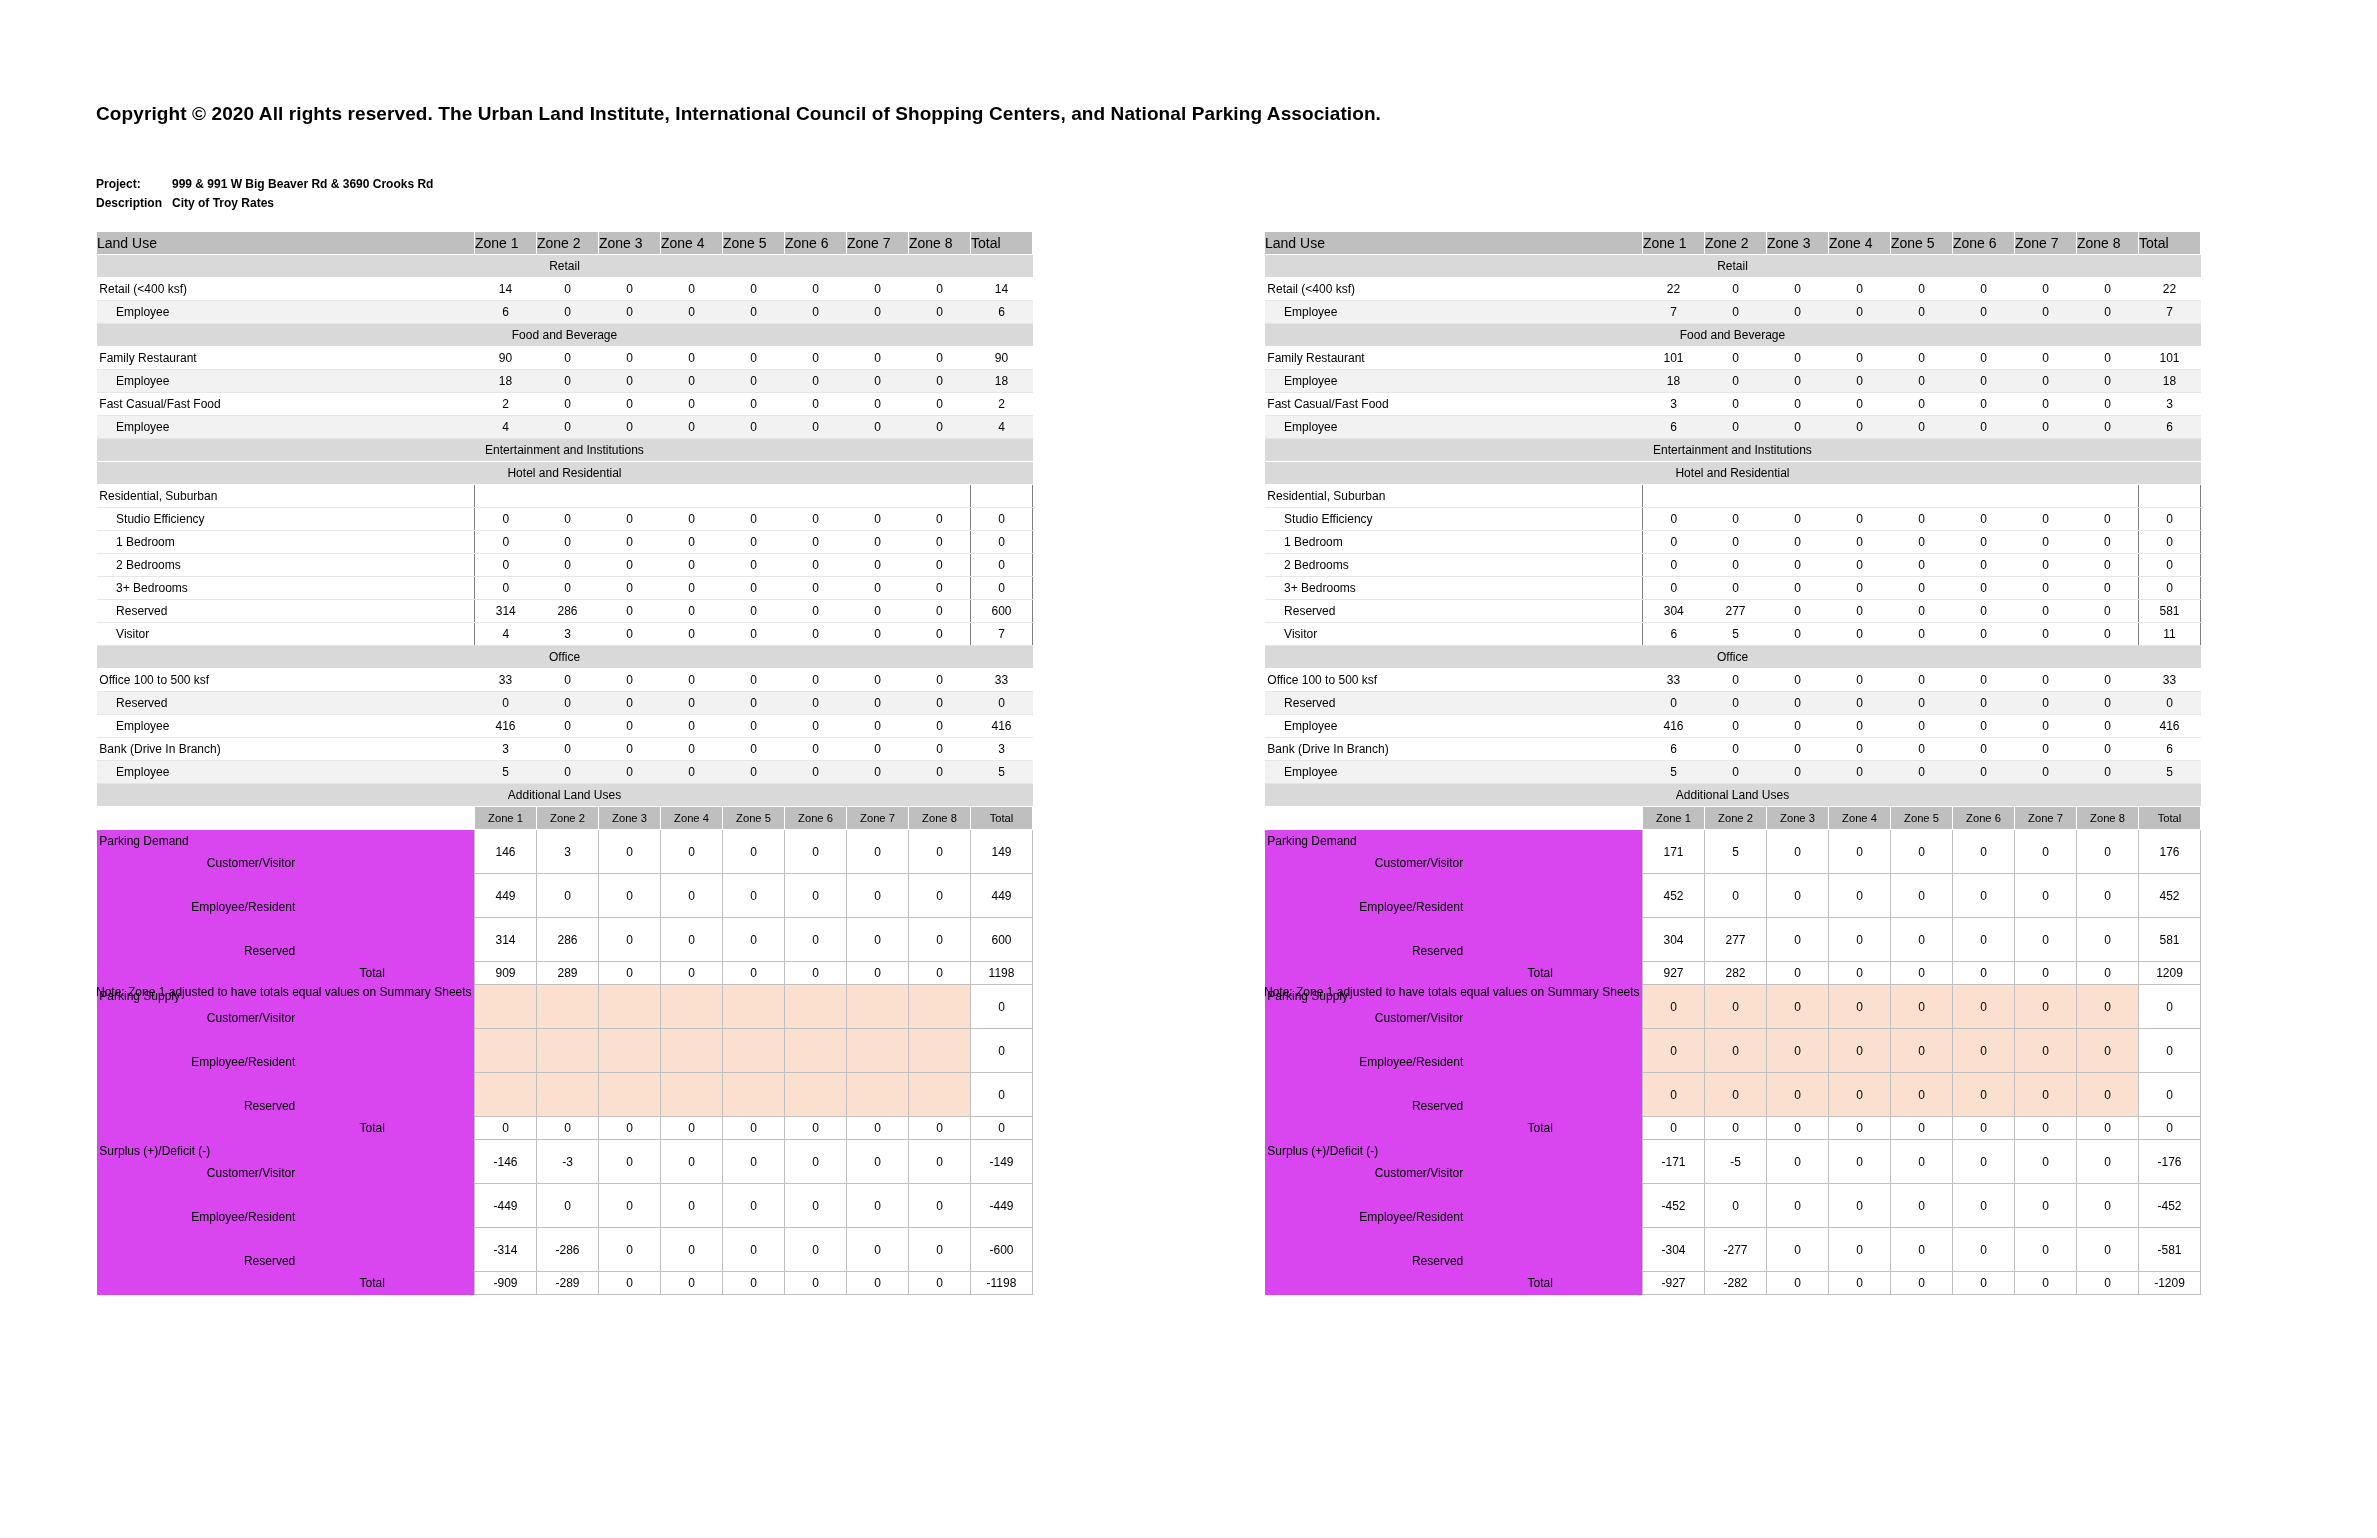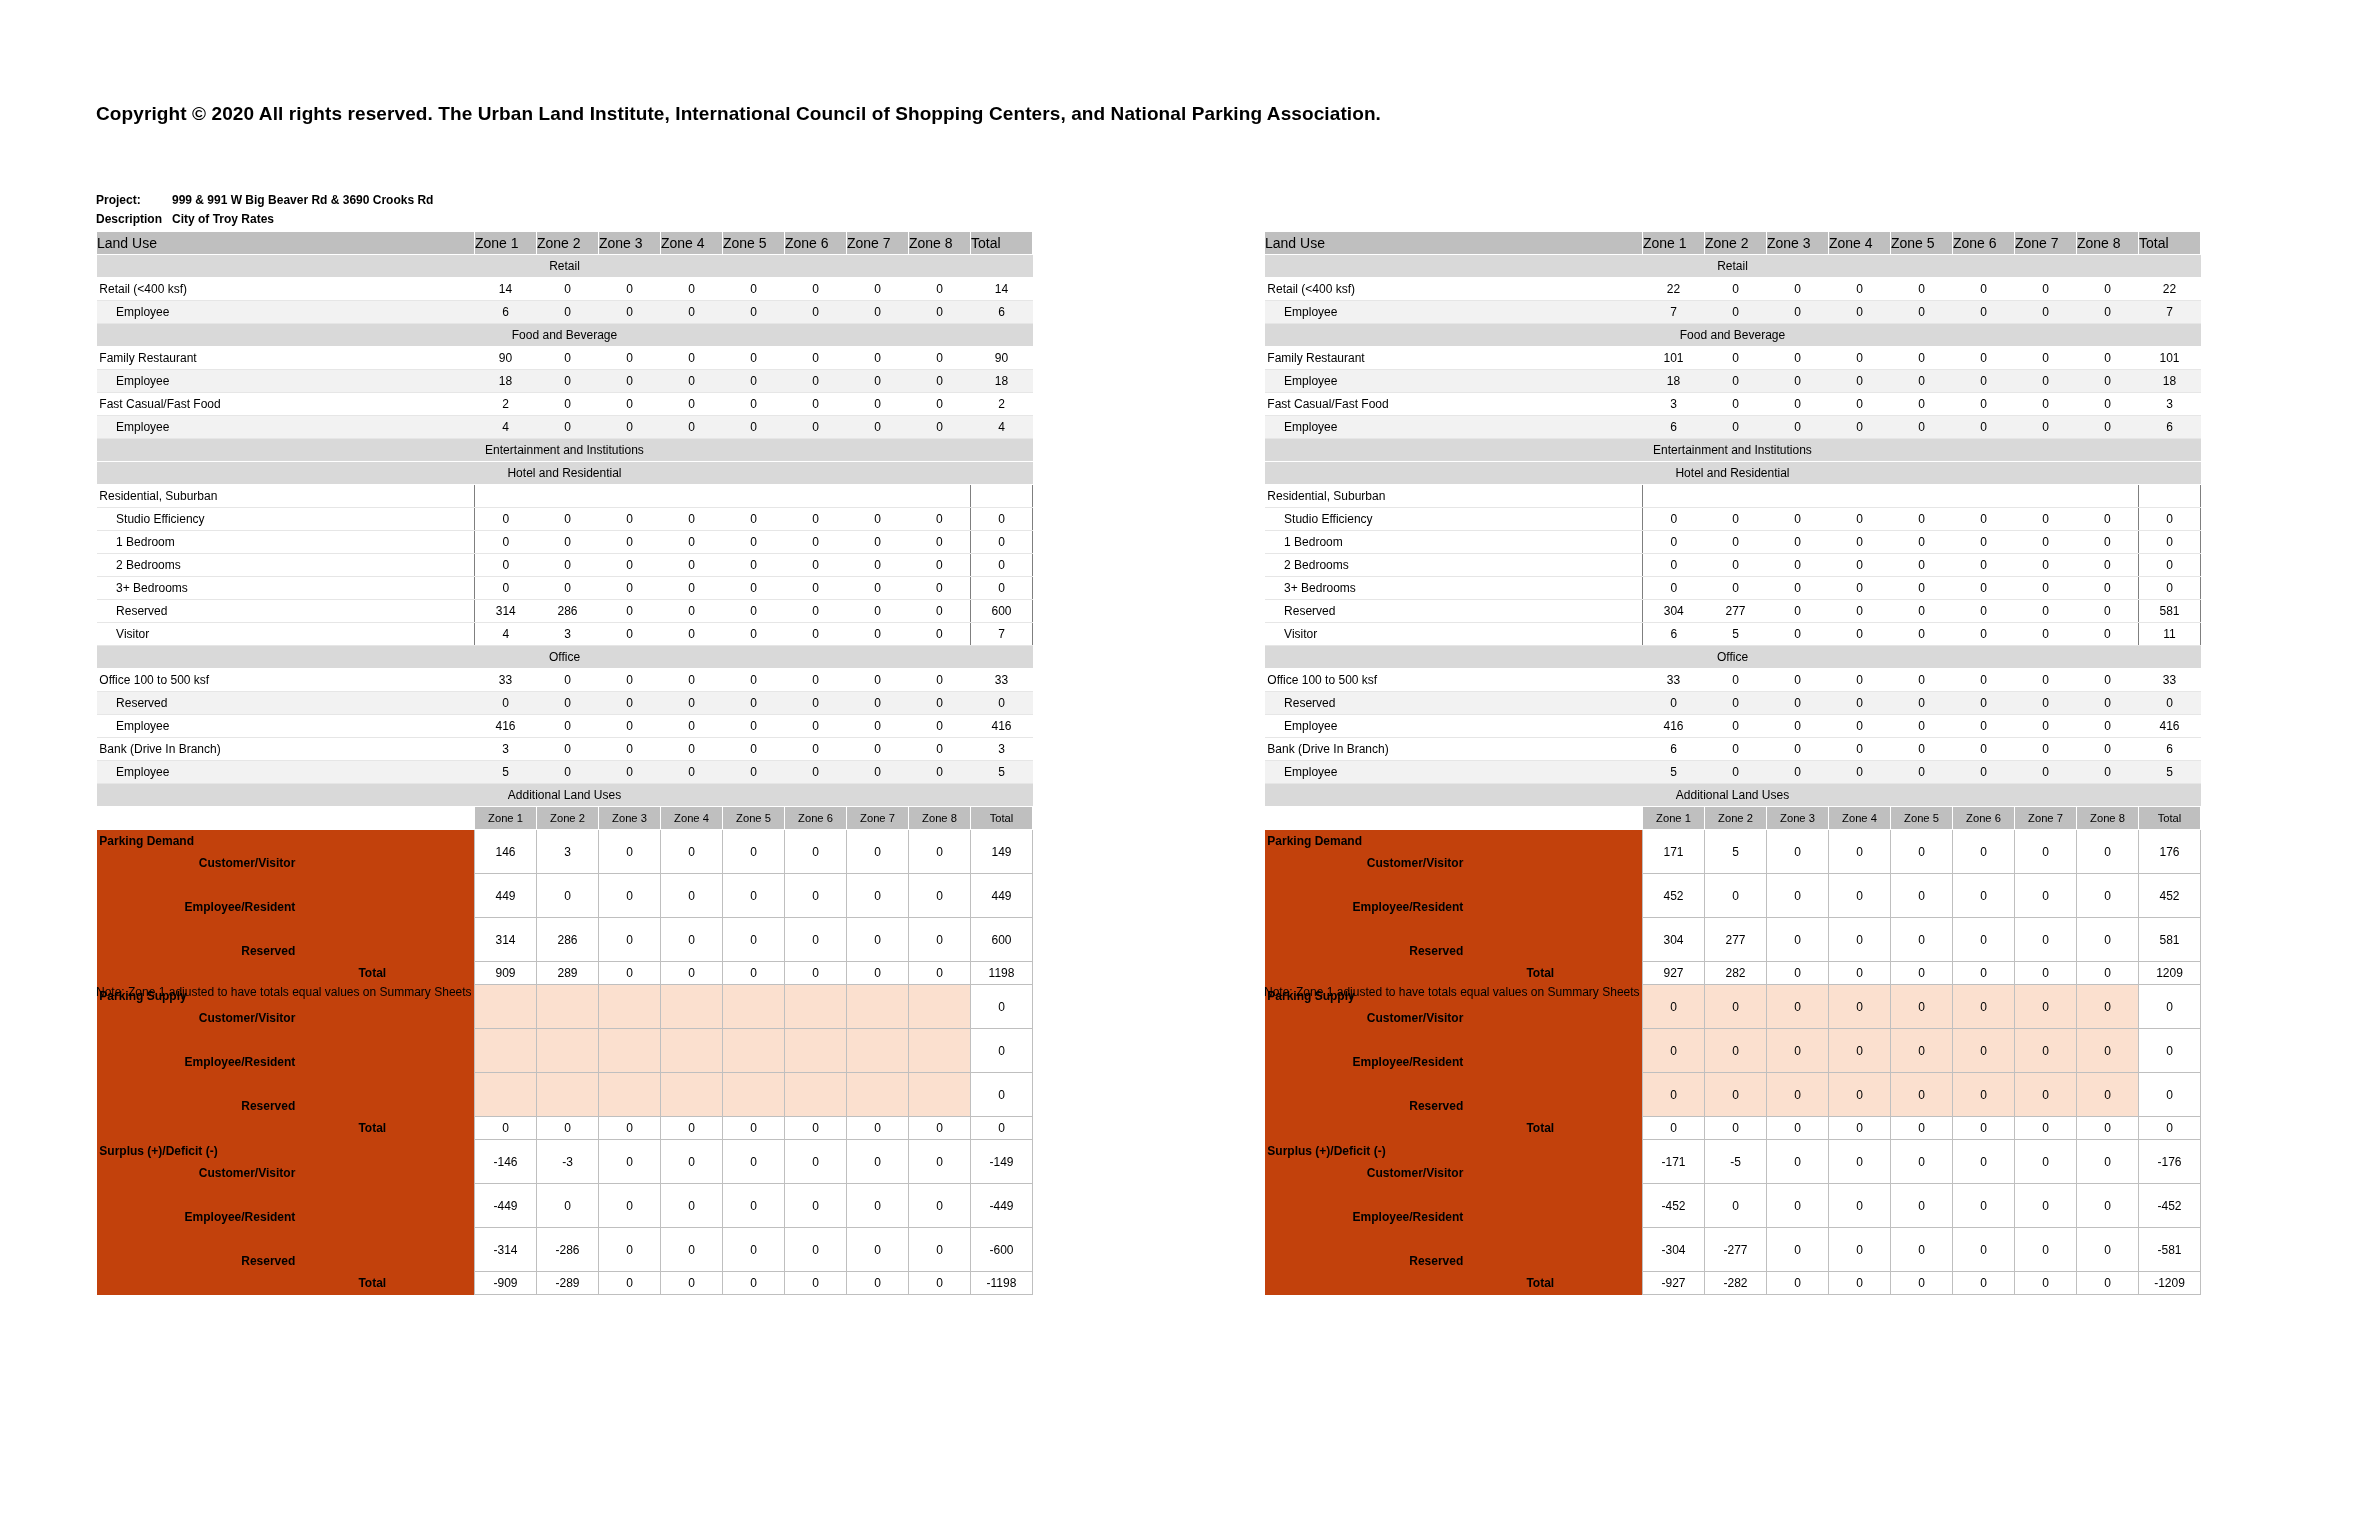--- a/index.html
+++ b/index.html
@@ -25,21 +25,21 @@
     position: absolute;
     left: 96px;
     top: 103px;
     font-size: 19px;
     font-weight: bold;
     letter-spacing: 0.1px;
   }
   .proj-block {
     position: absolute;
     left: 96px;
-    top: 152px;
+    top: 136px;
     font-size: 12px;
   }
   .proj-row {
     display: flex;
     align-items: baseline;
     height: 19px;
   }
   .proj-label {
     font-weight: bold;
     width: 76px;
@@ -144,24 +144,24 @@
     line-height: 19.6px;
   }
   .sub-hdr td.blank2 { background: #ffffff; border: none; }
 
   .grp td {
     border: 0.7px solid #bfbfbf;
     text-align: center;
   }
   .grp td.gname {
     text-align: left;
-    font-weight: bold;
+    font-weight: normal;
     padding-left: 2.8px;
     border: none;
-    background: #c2410c;
+    background: #d946ef;
   }
   .grp td.num {
     background: #ffffff;
   }
   .grp td.peach {
     background: #fbe0cf;
   }
   .grp.totalrow td.num, .grp.totalrow td.tot {
     border-top: 0.7px solid #808080;
   }

